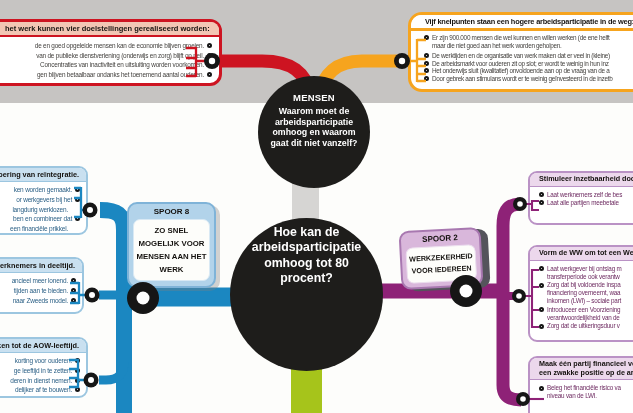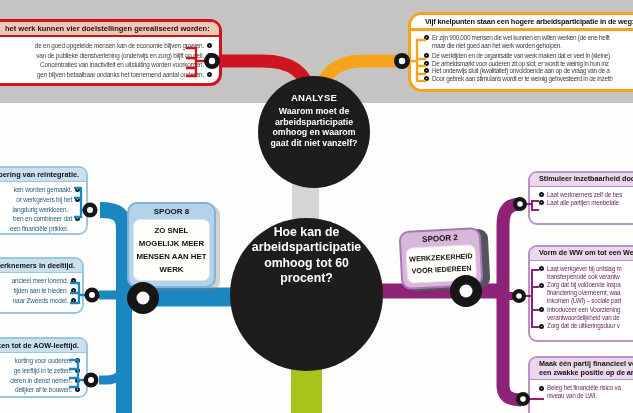--- a/index.html
+++ b/index.html
@@ -257,21 +257,21 @@
         <div>
             <div class="ptxt">Beleg het financiële risico va</div>
              <div class="ptxt">niveau van de LWI.</div>
           </div>
         </div>
     </div>
   </div>
 
   <div class="spoor spoor1">
     <div class="shead">SPOOR 8</div>
-    <div class="panel">ZO SNEL MOGELIJK MEER MENSEN AAN HET WERK</div>
+    <div class="panel">ZO SNEL MOGELIJK VOOR MENSEN AAN HET WERK</div>
   </div>
   <div class="spoor spoor2">
     <div class="shead">SPOOR 2</div>
     <div class="panel">WERKZEKERHEID VOOR IEDEREEN</div>
   </div>
 
   <svg class="layer over" width="633" height="413">
     <g stroke="#cd1421" stroke-width="2.3" fill="none">
       <path d="M186 48 H196 M186 58 H196 M186 68 H196 M186 76 H196 M196 47 V77 M196 61 H208"></path>
     </g>
@@ -306,19 +306,19 @@
       <circle cx="520" cy="204" r="7" fill="#161616"></circle>
         <circle cx="520" cy="204" r="2.8" fill="#fff"></circle>
       <circle cx="519" cy="296" r="7" fill="#161616"></circle>
         <circle cx="519" cy="296" r="2.8" fill="#fff"></circle>
       <circle cx="523" cy="399" r="7" fill="#161616"></circle>
         <circle cx="523" cy="399" r="2.8" fill="#fff"></circle>
     </g>
   </svg>
 
   <div class="circle analyse">
-    <div class="clabel">ANALYSE</div>
+    <div class="clabel">MENSEN</div>
     <div class="cq">Waarom moet de arbeidsparticipatie omhoog en waarom gaat dit niet vanzelf?</div>
   </div>
   <div class="circle oploss">
-    <div class="cq">Hoe kan de arbeidsparticipatie omhoog tot 60 procent?</div>
+    <div class="cq">Hoe kan de arbeidsparticipatie omhoog tot 80 procent?</div>
   </div>
 </div>
 
 </body></html>

